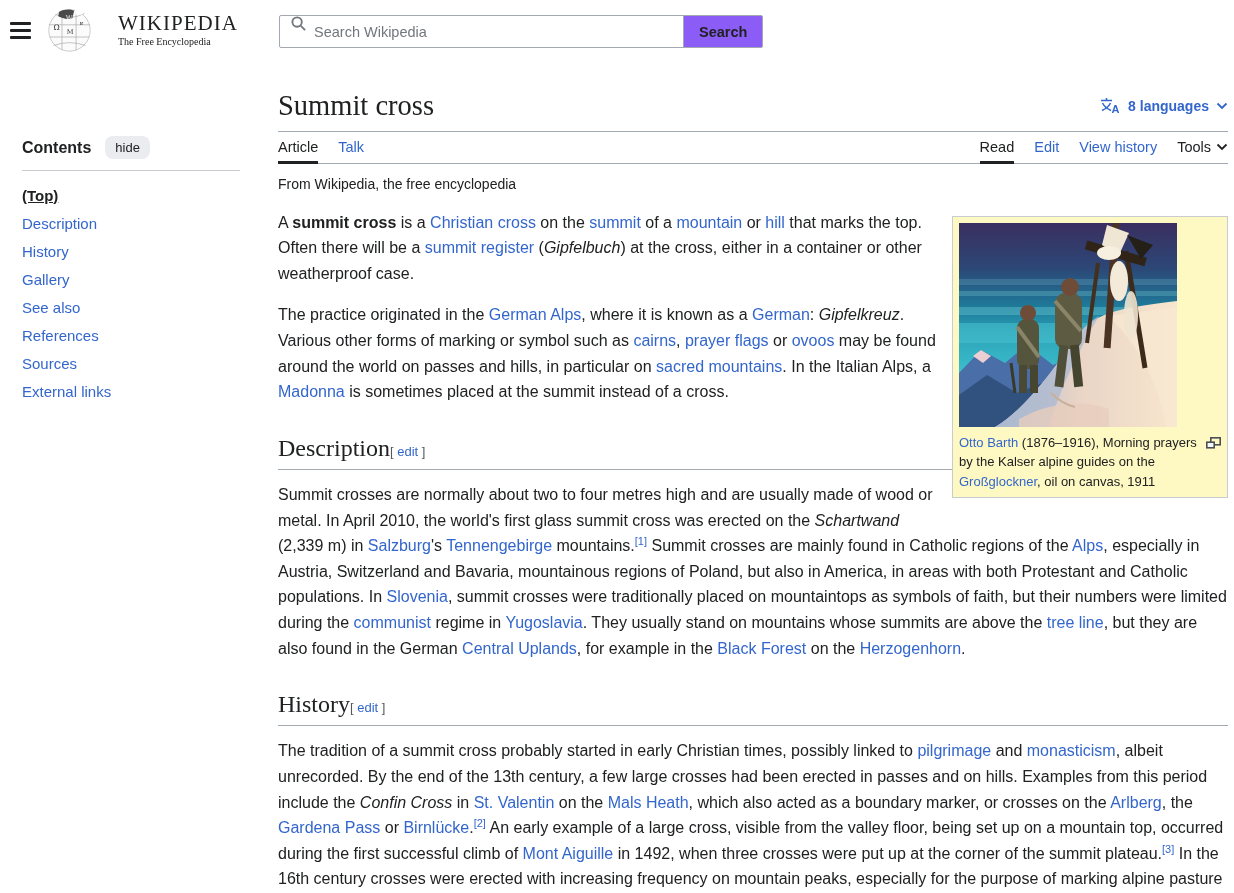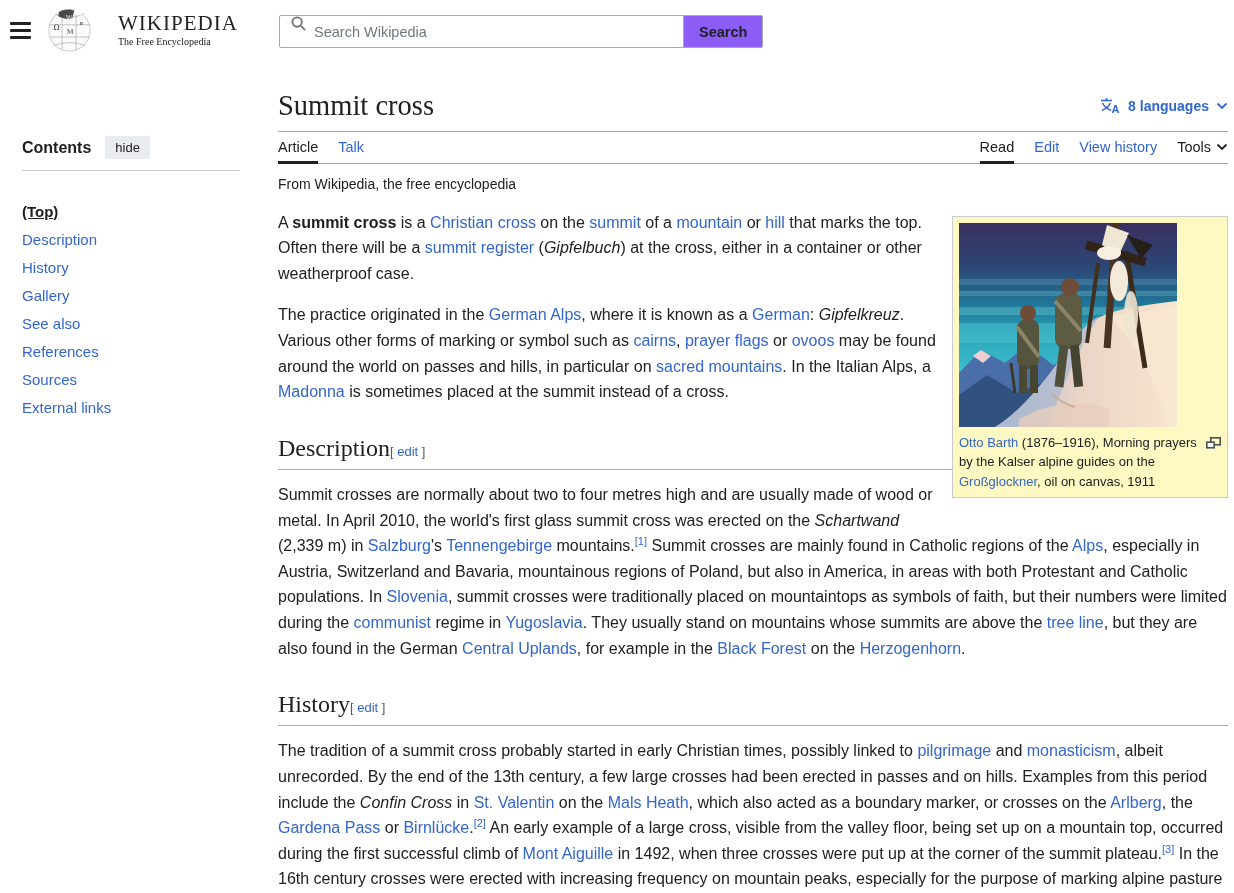--- a/index.html
+++ b/index.html
@@ -24,22 +24,22 @@
   .search-input-wrap { width:405px; height:33px; border:1px solid #a2a9b1; border-radius:2px 0 0 2px; display:flex; background:#fff; }
   .search-input-wrap svg { margin:0 8px 0 11px; flex:0 0 auto; }
   .search-input { border:none; outline:none; flex:1; font-size:14.5px; font-family:"Liberation Sans",sans-serif; color:#202122; background:transparent; padding:0; }
   .search-input::placeholder { color:#72777d; }
   .search-btn { height:33px; padding:0 15px; margin-left:-1px; background:#8b5cf6; border:1px solid #a2a9b1; border-radius:0 2px 2px 0; font-weight:bold; font-size:14.5px; color:#202122; font-family:"Liberation Sans",sans-serif; cursor:pointer; }
 
   
   .toc { position:absolute; left:22px; top:136px; width:218px; }
   .toc-head { display:flex; align-items:center; padding-bottom:11px; border-bottom:1px solid #c8ccd1; }
   .toc-title { font-weight:bold; font-size:16px; }
-  .toc-hide { margin-left:14px; background:#ebecf0; border:none; border-radius:2px; padding:4px 10px; font-size:13px; color:#202122; font-family:"Liberation Sans",sans-serif; cursor:pointer; }
-  .toc-list { margin-top:27px; }
+  .toc-hide { margin-left:14px; background:#ebecf0; border:none; border-radius:8px; padding:4px 10px; font-size:13px; color:#202122; font-family:"Liberation Sans",sans-serif; cursor:pointer; }
+  .toc-list { margin-top:11px; }
   .toc-item { display:block; padding:5px 0 5px 0; font-size:15px; line-height:18px; }
   .toc-item.active { color:#202122; font-weight:bold; }
 
   
   .content { position:absolute; left:278px; top:88px; width:950px; }
   .title-row { display:flex; justify-content:space-between; align-items:center; border-bottom:1px solid #a2a9b1; padding-bottom:7px; }
   h1.page-title { font-family:"Liberation Serif", serif; font-weight:normal; font-size:28.5px; margin:0; line-height:1.25; color:#202122; }
   .lang-btn { display:flex; align-items:center; gap:7px; color:#3366cc; font-weight:bold; font-size:14px; cursor:pointer; }
 
   .tab-bar { display:flex; justify-content:space-between; border-bottom:1px solid #a2a9b1; height:32px; }

